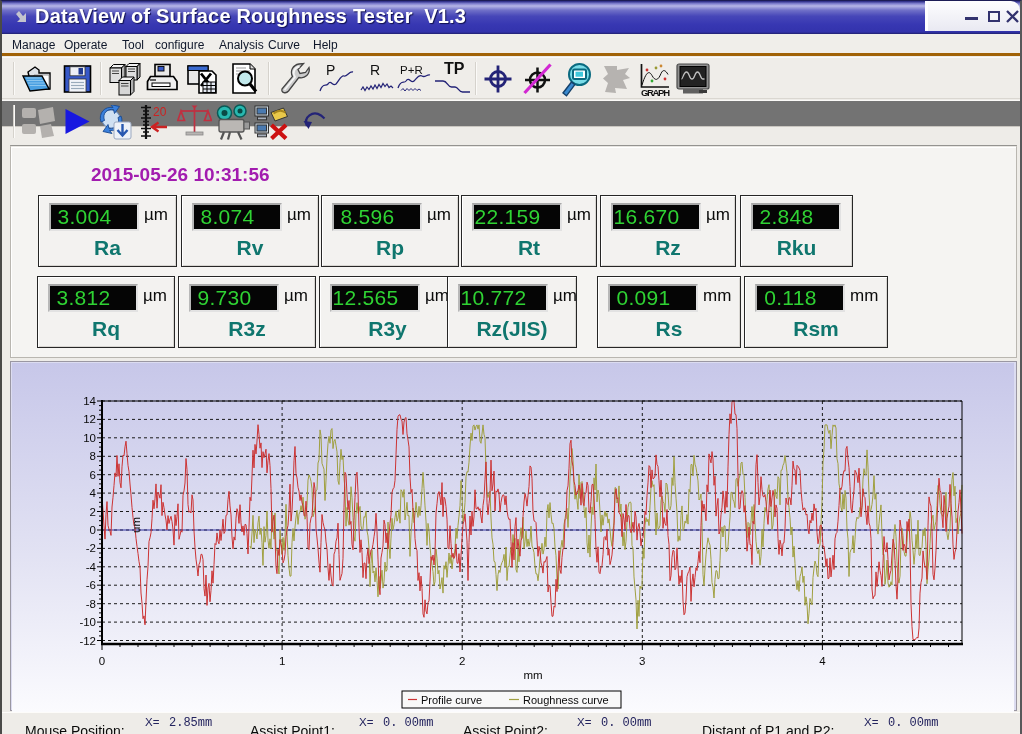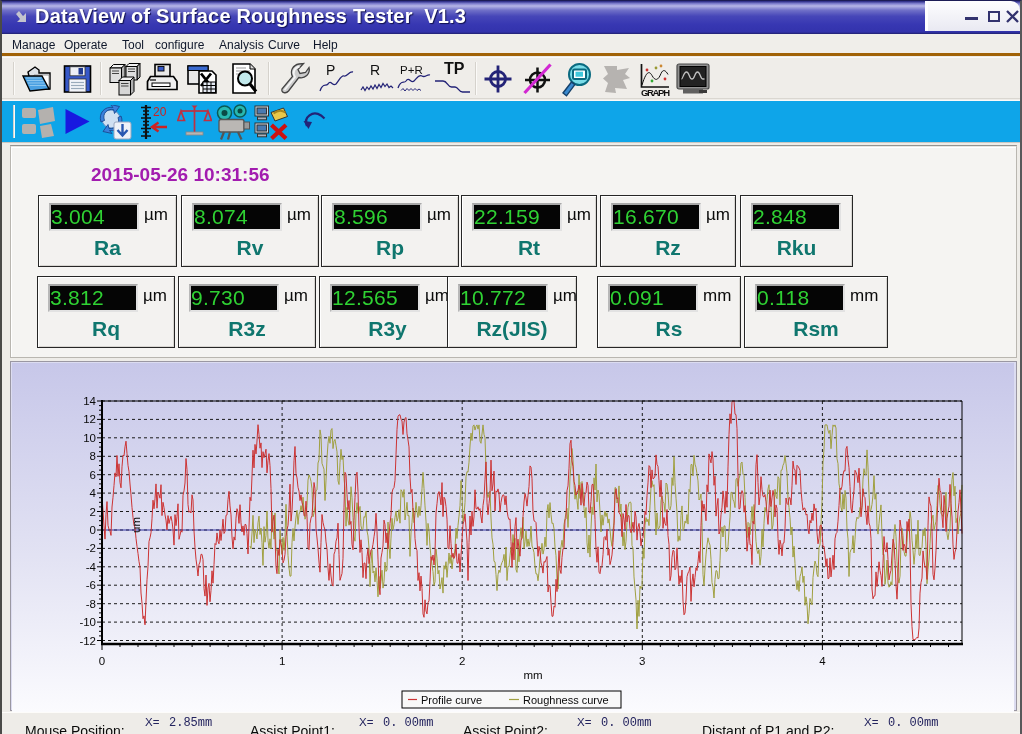--- a/index.html
+++ b/index.html
@@ -9,28 +9,28 @@
 #title{left:0;top:0;width:1018px;height:33px;background:linear-gradient(#23237e 0%,#8080ce 8%,#b6b6e6 15%,#7070c8 28%,#4646b8 46%,#3737b2 72%,#3333ac 94%,#20206e 100%);}
 #title .txt{position:absolute;left:33px;top:4px;font-size:20px;font-weight:bold;color:#fff;letter-spacing:0.2px;text-shadow:1px 1px 1px #111150}
 #ticon{position:absolute;left:13px;top:10px;width:12px;height:12px}
 #btnzone{position:absolute;left:923px;top:0px;width:95px;height:30px;background:linear-gradient(#fdfdfe,#e9e9f2);border-top-right-radius:9px;border-left:3px solid #fff}
 #btnzone span{position:absolute;color:#32326e}
 
 #menu{left:0;top:33px;width:1018px;height:22px;background:#f0eeea;border-bottom:3px solid #a16207;font-size:12px;color:#0f172a}
 #menu span{position:absolute;top:4px}
 
 #tb1{left:0;top:56px;width:1018px;height:42px;background:#efedе9;background:#efede9;border-top:1px solid #fbfaf8;border-bottom:1px solid #dad7d1}
-#tb2{left:0;top:99px;width:1018px;height:43px;background:#0ea5e9;border-top:1px solid #fbfaf8;border-bottom:1px solid #c9c6c0}
+#tb2{left:0;top:99px;width:1018px;height:27px;background:#737373;border-top:1px solid #fbfaf8;border-bottom:1px solid #c9c6c0}
 .sep{position:absolute;top:4px;width:2px;height:33px;border-left:1px solid #d5d2cc;border-right:1px solid #fbfaf8}
 .icn{position:absolute}
 
 #panel{left:8px;top:144px;width:1007px;height:213px;background:#f5f4f2;border:1px solid #b9b6b0;border-top:2px groove #e8e6e2;box-shadow:inset 1px 1px 0 #fff}
 #pdate{position:absolute;left:80px;top:17px;font-size:19px;font-weight:bold;color:#a21caf}
 .mbox{position:absolute;height:72px;background:#f3f2f0;border:1px solid #262626;box-shadow:inset 1px 1px 0 #fff, inset -1px -1px 0 #d8d6d2}
-.led{position:absolute;left:10px;top:7px;width:90px;height:28px;background:#050505;border-top:2px solid #a8a8a8;border-left:2px solid #b8b8b8;border-right:2px solid #e2e2e2;border-bottom:2px solid #e2e2e2;color:#2fd233;font-size:21px;text-align:left;line-height:24px;padding-right:19px;letter-spacing:0.3px}
+.led{position:absolute;left:10px;top:7px;width:90px;height:28px;background:#050505;border-top:2px solid #a8a8a8;border-left:2px solid #b8b8b8;border-right:2px solid #e2e2e2;border-bottom:2px solid #e2e2e2;color:#2fd233;font-size:21px;text-align:center;line-height:24px;padding-right:19px;letter-spacing:0.3px}
 .unit{position:absolute;left:105px;top:9px;font-size:17px;color:#0a0a0a}
 .mlab{position:absolute;left:0;right:0;top:40px;text-align:center;font-size:21px;font-weight:bold;color:#0f766e}
 
 #chartwrap{left:8px;top:360px;width:1007px;height:350px;border:1px solid #9a97a2;background:#dcdcf0}
 #chart{position:absolute;left:1px;top:1px}
 .al{font-size:11.5px;fill:#0a0a0a;font-family:"Liberation Sans",sans-serif}
 .lg{font-size:11px;fill:#0a0a0a;font-family:"Liberation Sans",sans-serif}
 .gd{stroke:#1a1a1a;stroke-width:1;stroke-dasharray:3 3}
 .tk{stroke:#000;stroke-width:1}
 

